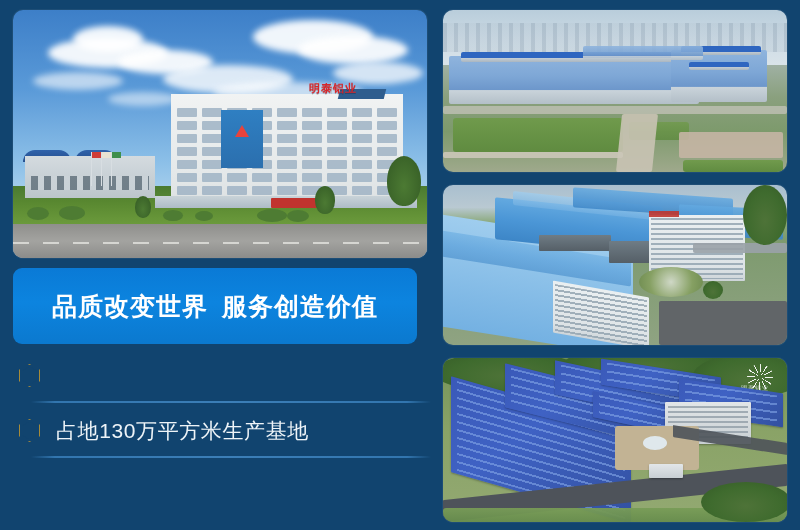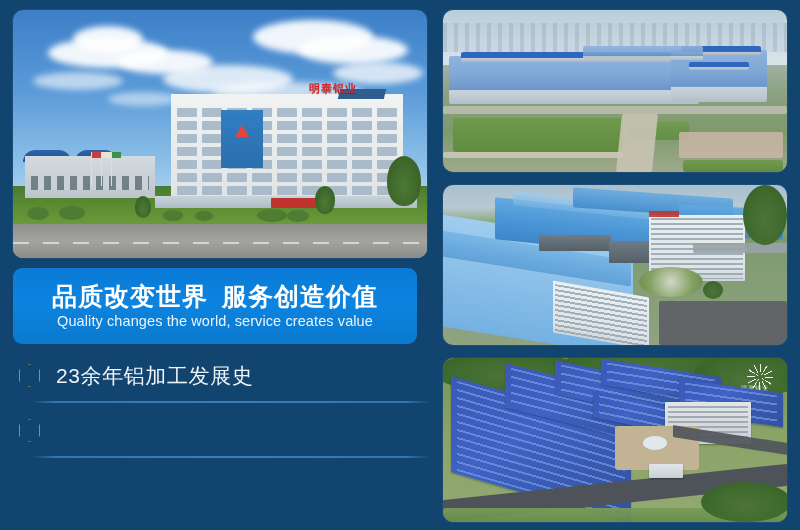--- a/index.html
+++ b/index.html
@@ -437,31 +437,30 @@
       <div class="bush" style="left:150px; bottom:37px; width:20px; height:11px; background:#4e7c33;"></div>
       <div class="bush" style="left:182px; bottom:37px; width:18px; height:10px; background:#4e7c33;"></div>
       <div class="bush" style="left:244px; bottom:36px; width:30px; height:13px; background:#4e7c33;"></div>
       <div class="bush" style="right:118px;bottom:36px; width:22px; height:12px; background:#4e7c33;"></div>
     </div>
 
     <div class="banner">
       <div class="banner-cn">
         <span>品质改变世界</span><span class="gap"></span><span>服务创造价值</span>
       </div>
-      <div class="banner-en">Quality changes the world, service creates value</div>
     </div>
 
     <div class="facts">
       <div class="fact-row">
         <span class="hex"></span>
-        <span class="fact-text">23余年铝加工发展史</span>
         <span class="divider"></span>
       </div>
       <div class="fact-row">
         <span class="hex"></span>
+        <span class="fact-text">占地130万平方米生产基地</span>
         <span class="divider"></span>
       </div>
     </div>
   </div>
 
   <div class="col-right">
 
     <div class="photo r1">
       <div class="aer-sky"></div>
       <div class="city"></div>

